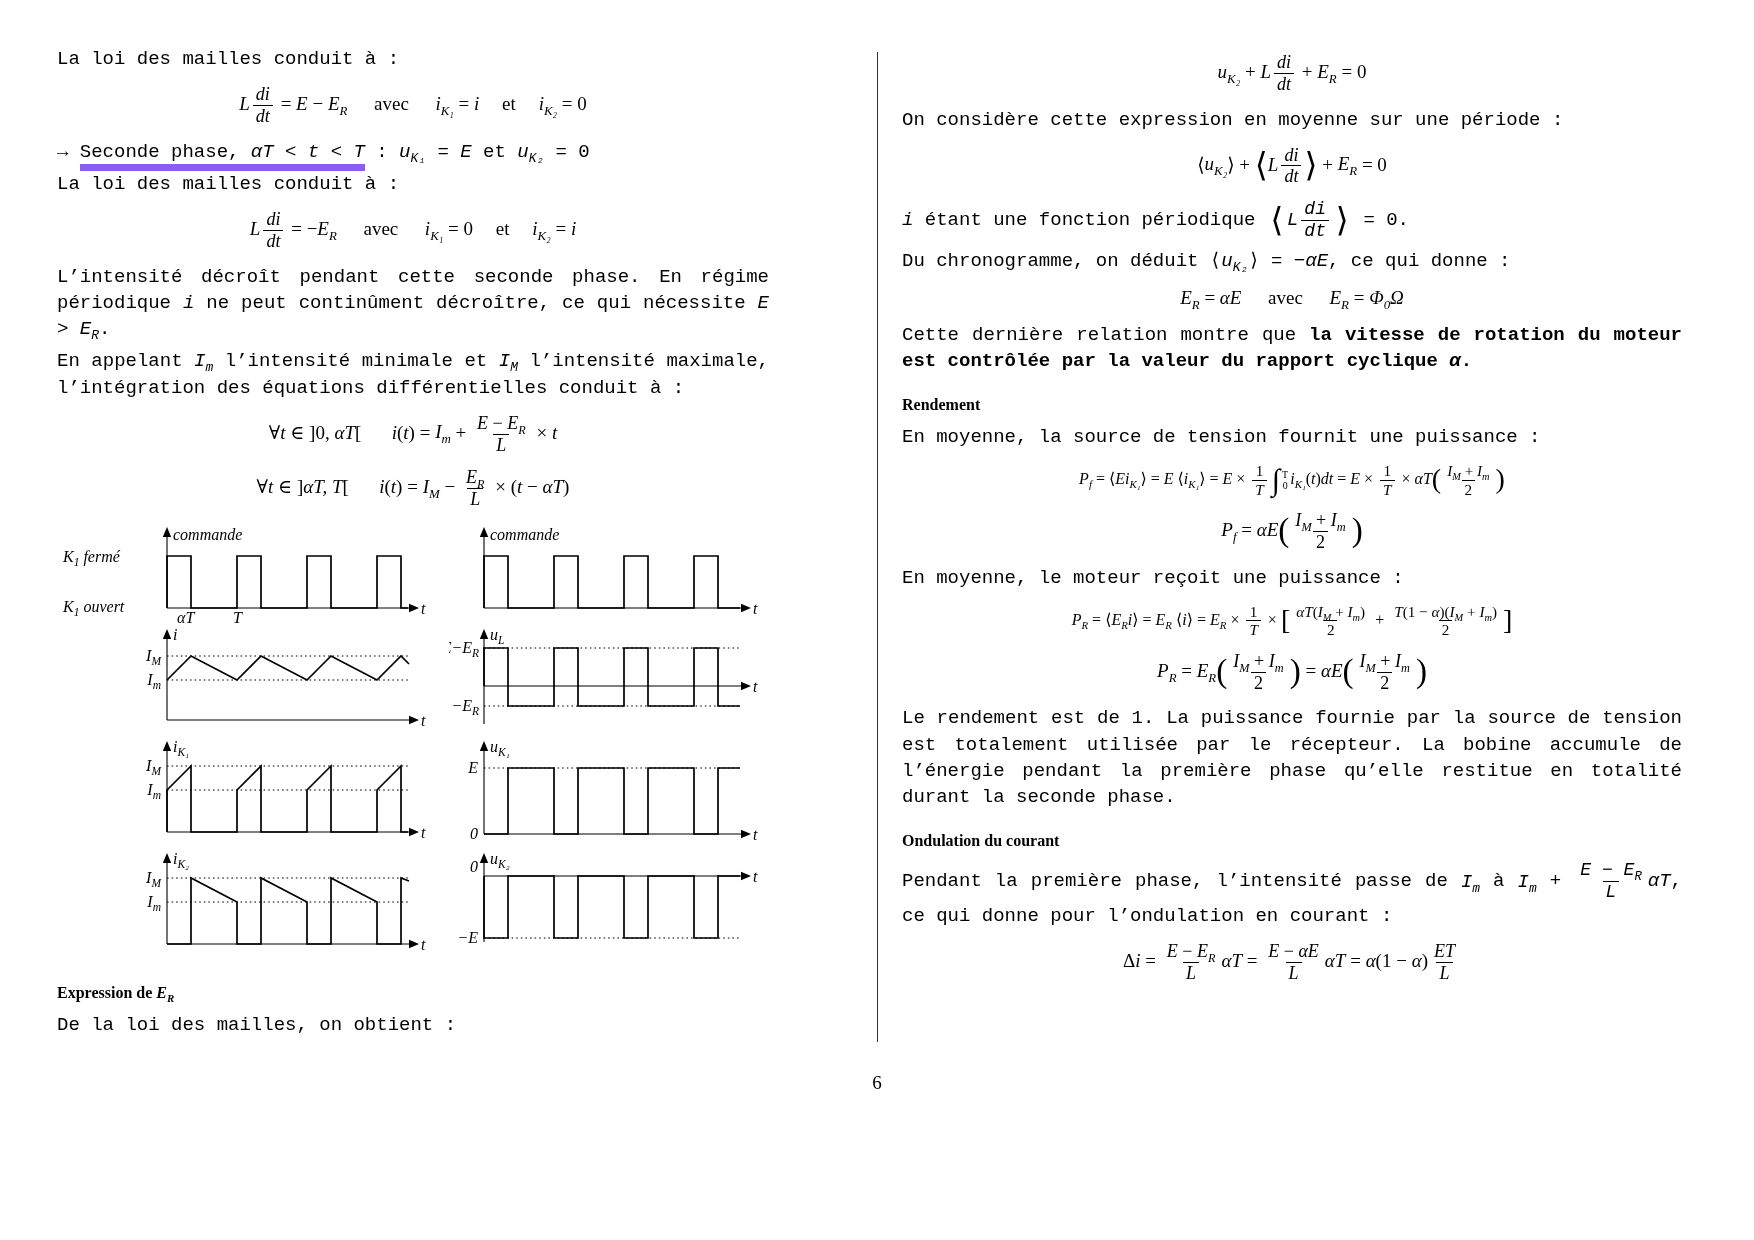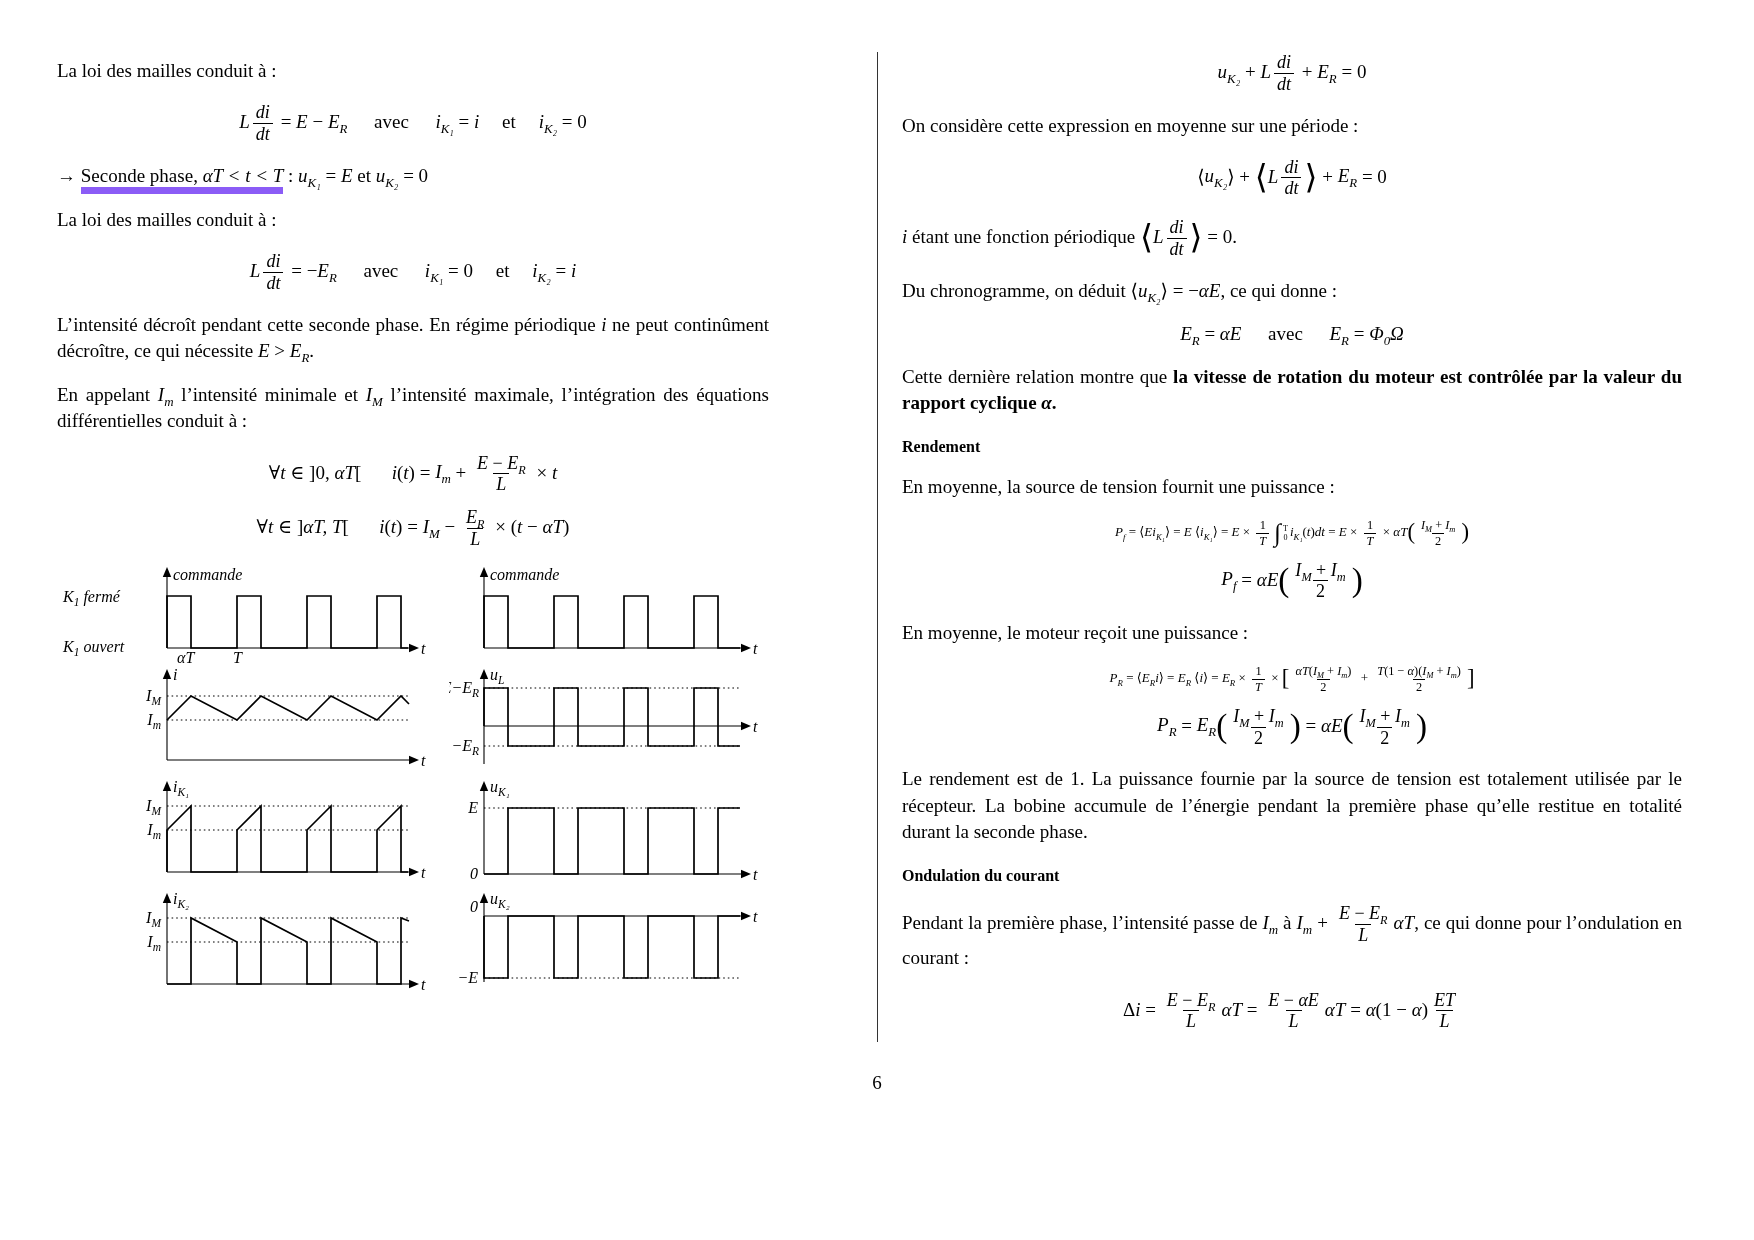--- a/index.html
+++ b/index.html
@@ -5,23 +5,23 @@
   html,body{margin:0;padding:0;}
   body{
     width:1754px;height:1240px;background:#ffffff;color:#000;
     font-family:"Liberation Serif","DejaVu Serif",serif;font-size:19px;
     overflow:hidden;position:relative;
   }
   .col{position:absolute;top:40px;}
   .col-left{left:57px;width:712px;}
   .col-right{left:902px;width:780px;}
   .divider{position:absolute;left:877px;top:52px;width:1.3px;height:990px;background:#333;}
-  .para{margin:18px 0;text-align:justify;line-height:1.38;}
+  .para{margin:6px 0;text-align:justify;line-height:1.38;font-family:Liberation Mono, monospace;}
   .eq{margin:12px 0;text-align:center;line-height:1.25;}
-  .eq-small{font-size:13px;}
+  .eq-small{font-size:16px;}
   .heading{margin:22px 0 10px;font-weight:bold;font-size:16px;}
   .mi{font-style:italic;}
   .mb{font-weight:bold;}
   .mbi{font-weight:bold;font-style:italic;}
   sub{font-size:68%;line-height:0;font-style:italic;}
   .frac{display:inline-flex;flex-direction:column;align-items:center;vertical-align:middle;margin:0 3px;font-size:0.95em;line-height:1.15;}
   .num{padding:0 3px;}
   .den{border-top:1.2px solid #000;padding:0 3px;}
   .bigp{font-size:1.75em;vertical-align:-0.16em;line-height:0.9;}
   .intwrap{display:inline-flex;align-items:center;vertical-align:middle;margin:0 2px;}
@@ -173,20 +173,24 @@
         <path class="wave" d="M35 26 V88 H59 V26 H105 V88 H129 V26 H175 V88 H199 V26 H245 V88 H269 V26 H291"></path>
         <text x="41" y="14"><tspan>u</tspan><tspan class="ss" dy="4">K₂</tspan></text>
         <text text-anchor="end" x="29" y="22">0</text>
         <text text-anchor="end" x="29" y="93">−E</text>
         <text x="304" y="32">t</text>
       </svg>
 
     </div>
   </figure>
 
+  <div>
+      <div class="heading"><span>Expression de </span><span><span class="mi">E</span><sub>R</sub></span></div>
+      <p class="para"><span>De la loi des mailles, on obtient :</span></p>
+    </div>
 </div>
 
 <div class="divider"></div>
 
 <div class="col col-right">
   <div>
       <div class="eq"><span><span class="mi">u</span><sub>K₂</sub></span><span> + </span><span class="mi">L</span><span class="frac">
           <span class="num"><span class="mi">di</span></span>
           <span class="den"><span class="mi">dt</span></span>
         </span><span> + </span><span><span class="mi">E</span><sub>R</sub></span><span> = 0</span></div>

